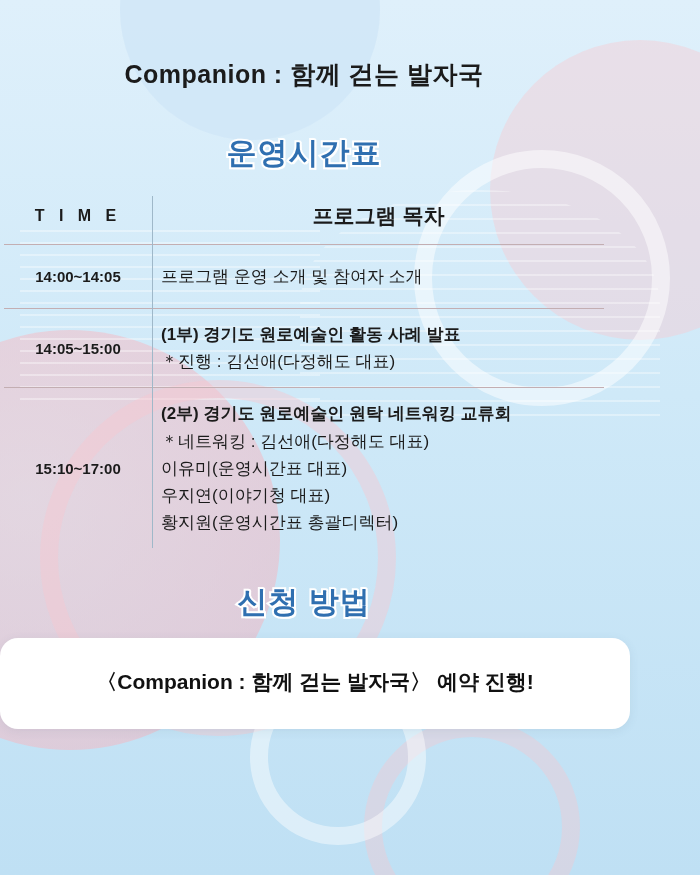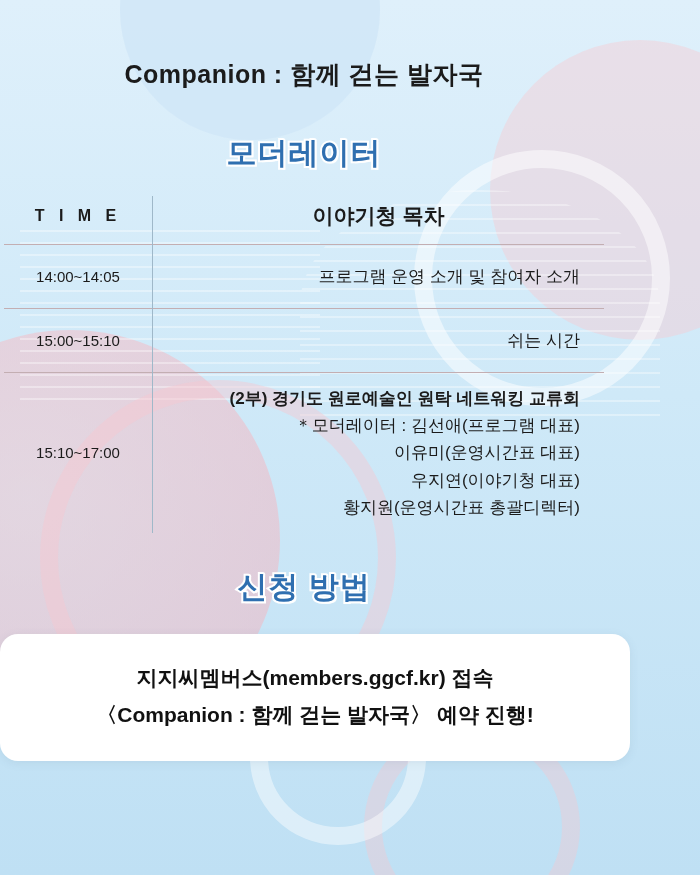--- a/index.html
+++ b/index.html
@@ -114,21 +114,21 @@
     -webkit-text-stroke: 4px #ffffff;
     paint-order: stroke fill;
     text-shadow:
       2px 2px 0 rgba(255,255,255,.9);
   }
   .heading-schedule {
     margin-top: 42px;
   }
   .heading-apply {
     margin-top: 34px;
-    margin-bottom: 26px;
+    margin-bottom: 15px;
   }
 
   table.schedule {
     margin: 22px auto 0 auto;
     width: 600px;
     border-collapse: collapse;
   }
   table.schedule th.time-head {
     width: 148px;
     font-size: 16px;
@@ -146,31 +146,31 @@
     padding: 6px 0 14px 0;
     text-align: center;
   }
   table.schedule tbody tr td {
     border-top: 1px solid #c3aeb2;
   }
   table.schedule td.time-cell {
     width: 148px;
     text-align: center;
     font-size: 15px;
-    font-weight: normal;
+    font-weight: bold;
     color: #1b1b1b;
     border-right: 1px solid #9fb8c9;
     padding: 23px 0;
     white-space: nowrap;
   }
   table.schedule td.prog-cell {
-    text-align: right;
+    text-align: left;
     font-size: 17px;
     color: #1b1b1b;
-    padding: 12px 24px;
+    padding: 12px 8px;
     line-height: 1.6;
   }
   table.schedule td.prog-cell .lead {
     font-weight: bold;
   }
   .tall td { padding-top: 20px; padding-bottom: 24px; }
 
   .apply-box {
     width: 590px;
     margin: 0 auto;
@@ -202,56 +202,56 @@
     <div class="ring r1"></div>
     <div class="ring r2"></div>
     <div class="ring r3"></div>
     <div class="ring r4"></div>
   </div>
 
   <div class="content">
 
     <div class="main-title">Companion : 함께 걷는 발자국</div>
 
-    <div class="section-heading heading-schedule">모더레이터</div>
+    <div class="section-heading heading-schedule">운영시간표</div>
 
     <table class="schedule">
       <thead>
         <tr>
           <th class="time-head">T I M E</th>
-          <th class="prog-head">이야기청 목차</th>
+          <th class="prog-head">프로그램 목차</th>
         </tr>
       </thead>
       <tbody>
         <tr>
           <td class="time-cell">14:00~14:05</td>
           <td class="prog-cell">
             <div>프로그램 운영 소개 및 참여자 소개</div>
           </td>
         </tr>
         <tr>
-          <td class="time-cell">15:00~15:10</td>
+          <td class="time-cell">14:05~15:00</td>
           <td class="prog-cell">
-            <div>쉬는 시간</div>
+            <div class="lead">(1부) 경기도 원로예술인 활동 사례 발표</div>
+            <div>＊진행 : 김선애(다정해도 대표)</div>
           </td>
         </tr>
         <tr class="tall">
           <td class="time-cell">15:10~17:00</td>
           <td class="prog-cell">
             <div class="lead">(2부) 경기도 원로예술인 원탁 네트워킹 교류회</div>
-            <div>＊모더레이터 : 김선애(프로그램 대표)</div>
+            <div>＊네트워킹 : 김선애(다정해도 대표)</div>
             <div>이유미(운영시간표 대표)</div>
             <div>우지연(이야기청 대표)</div>
             <div>황지원(운영시간표 총괄디렉터)</div>
           </td>
         </tr>
       </tbody>
     </table>
 
     <div class="section-heading heading-apply">신청 방법</div>
 
     <div class="apply-box">
-      <div class="apply-line">지지씨멤버스(members.ggcf.kr) 접속</div>
       <div class="apply-line">〈Companion : 함께 걷는 발자국〉 예약 진행!</div>
     </div>
 
   </div>
 </div>
 
 </body></html>

